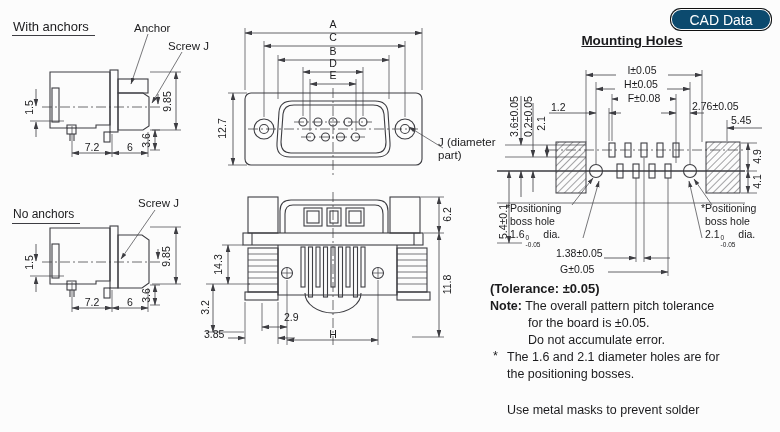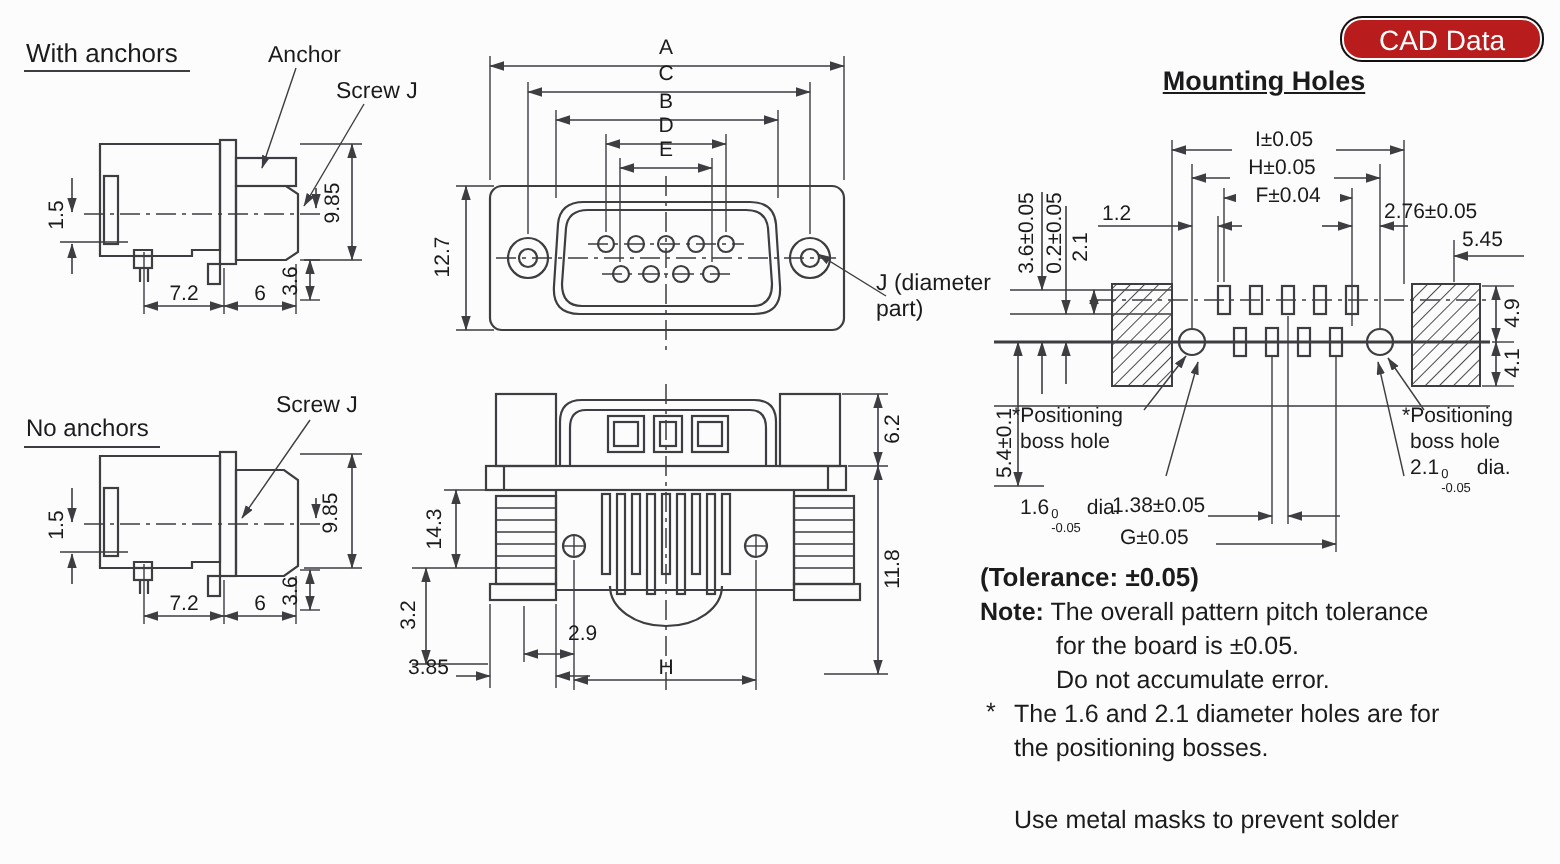--- a/index.html
+++ b/index.html
@@ -5,21 +5,21 @@
   html,body{margin:0;padding:0;background:#e8e8e8;}
   #canvas{position:relative;width:780px;height:432px;background:#fcfcfc;overflow:hidden;
           font-family:"Liberation Sans","DejaVu Sans",sans-serif;color:#1b1b1d;}
   #linework{position:absolute;left:0;top:0;}
   .lbl{position:absolute;font-size:10.5px;line-height:12px;white-space:nowrap;}
   .cap{position:absolute;font-size:11.5px;line-height:13px;white-space:nowrap;}
   .ulin{border-bottom:1px solid #3d3d42;padding:0 6px 2px 1px;}
   .ctr{text-align:center;}
   .rot{position:absolute;font-size:10.5px;line-height:13px;text-align:center;transform:rotate(-90deg);white-space:nowrap;}
   .mask{background:#fcfcfc;padding:0 2px;}
-  .badge{position:absolute;left:670px;top:8px;width:102px;height:23px;background:#b91c1c;color:#fff;
+  .badge{position:absolute;left:670px;top:8px;width:102px;height:23px;background:#0c4a6e;color:#fff;
          border-radius:11px;font-size:14px;display:flex;align-items:center;justify-content:center;
          box-shadow:inset 0 0 0 1px #101010, inset 0 0 0 2px #fcfcfc;}
   .mtitle{position:absolute;left:561px;top:33px;width:142px;font-size:13.5px;font-weight:bold;text-align:center;text-decoration:underline;}
   .boss{position:absolute;font-size:10.5px;line-height:13px;white-space:nowrap;}
   .tolstack{display:inline-flex;flex-direction:column;font-size:6.5px;line-height:6.5px;vertical-align:-2px;margin-left:1px;}
   .tolstack i{font-style:normal;}
   .noteblk{font-size:12.5px;line-height:15px;}
   .bold{font-weight:bold;}
   .bigbold{position:absolute;font-size:13px;font-weight:bold;white-space:nowrap;}
 </style>
@@ -334,37 +334,37 @@
 <div class="rot" style="left:183px;top:301px;width:44px;">3.2</div>
 <div class="lbl" style="left:204px;top:328px;">3.85</div>
 <div class="lbl" style="left:284px;top:311px;">2.9</div>
 <div class="lbl ctr" style="left:326px;top:328px;width:14px;">H</div>
 
 <div class="badge">CAD Data</div>
 <div class="mtitle">Mounting Holes</div>
 
 <div class="lbl ctr mask" style="left:616px;top:64px;width:48px;">I±0.05</div>
 <div class="lbl ctr mask" style="left:615px;top:78px;width:48px;">H±0.05</div>
-<div class="lbl ctr mask" style="left:618px;top:92px;width:48px;">F±0.04</div>
+<div class="lbl ctr mask" style="left:618px;top:92px;width:48px;">F±0.08</div>
 <div class="lbl" style="left:551px;top:101px;">1.2</div>
 <div class="lbl" style="left:692px;top:100px;">2.76±0.05</div>
 <div class="lbl" style="left:731px;top:114px;">5.45</div>
 <div class="rot" style="left:487px;top:110px;width:54px;">3.6±0.05</div>
 <div class="rot" style="left:501px;top:110px;width:54px;">0.2±0.05</div>
 <div class="rot" style="left:527px;top:117px;width:28px;">2.1</div>
 <div class="rot" style="left:743px;top:150px;width:28px;">4.9</div>
 <div class="rot" style="left:743px;top:175px;width:28px;">4.1</div>
 <div class="rot" style="left:478px;top:215px;width:50px;">5.4±0.1</div>
 <div class="lbl" style="left:556px;top:247px;">1.38±0.05</div>
 <div class="lbl" style="left:560px;top:263px;">G±0.05</div>
 
 <div class="boss" style="left:506px;top:202px;">
   <div>*Positioning</div>
   <div style="padding-left:4px;">boss hole</div>
-  <div style="padding-left:4px;margin-top:20px;">
+  <div style="padding-left:4px;">
     <span>1.6</span><span class="tolstack">
           <i>0</i>
           <i>-0.05</i>
         </span>
     <span>dia.</span>
   </div>
 </div>
 <div class="boss" style="left:701px;top:202px;">
   <div>*Positioning</div>
   <div style="padding-left:4px;">boss hole</div>

